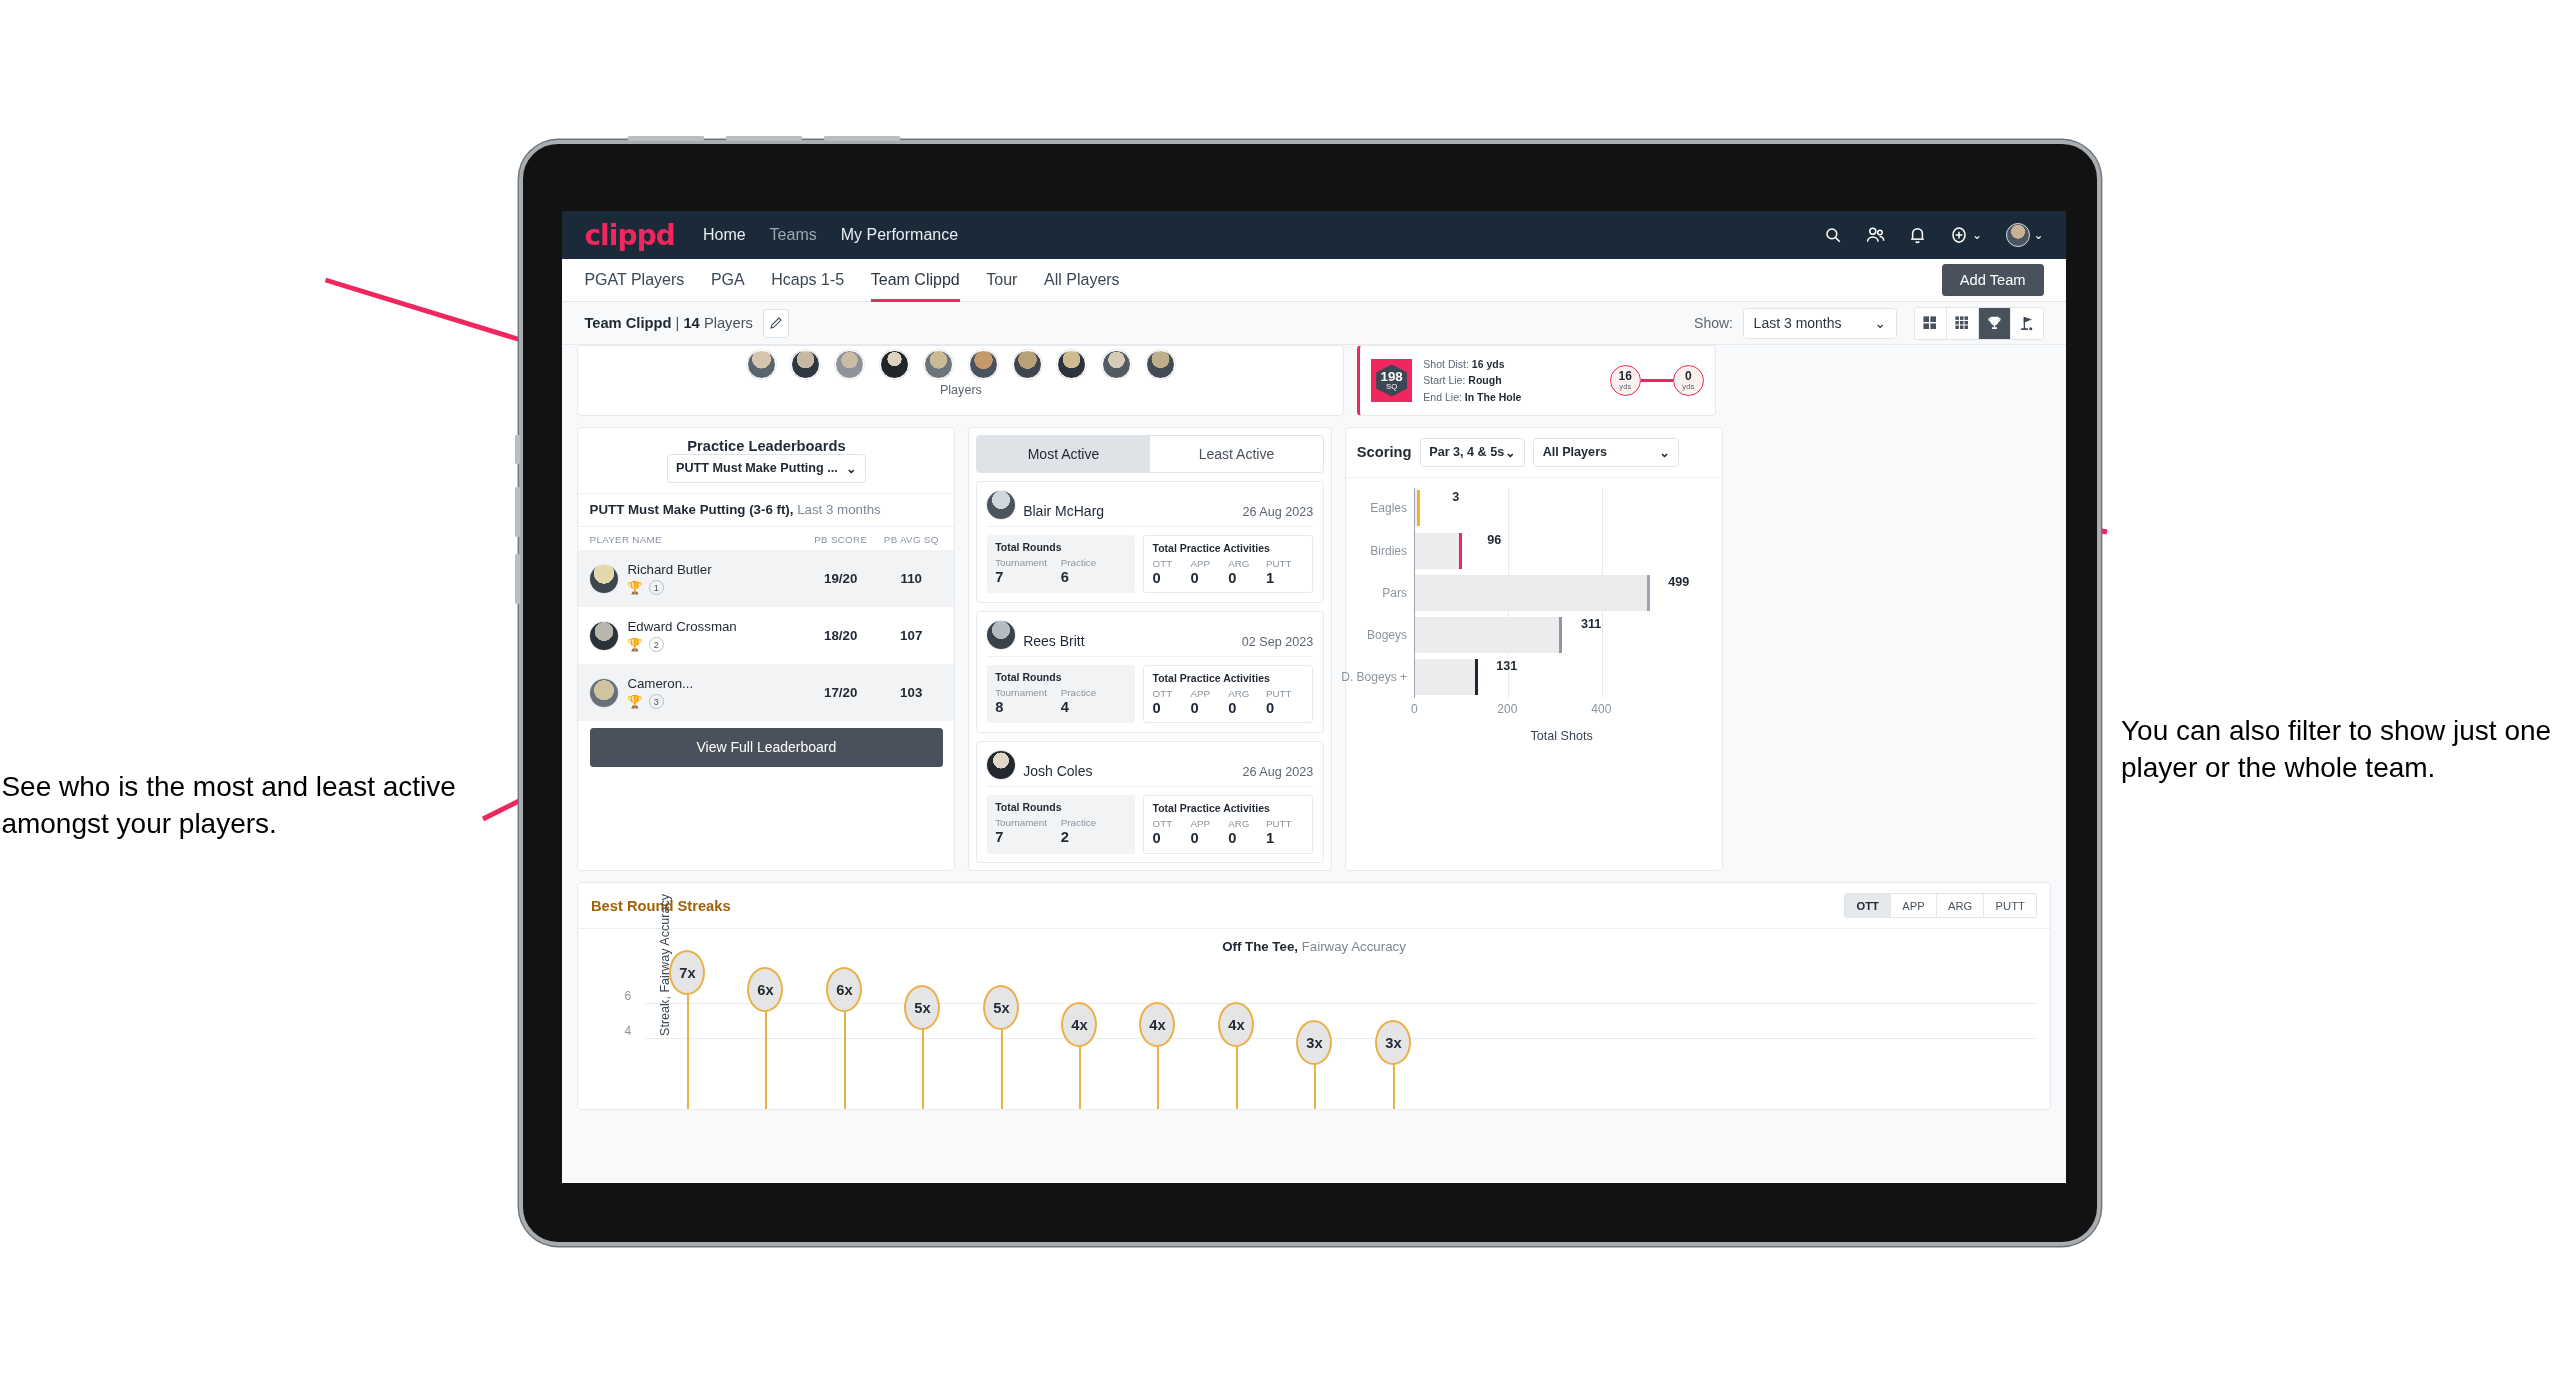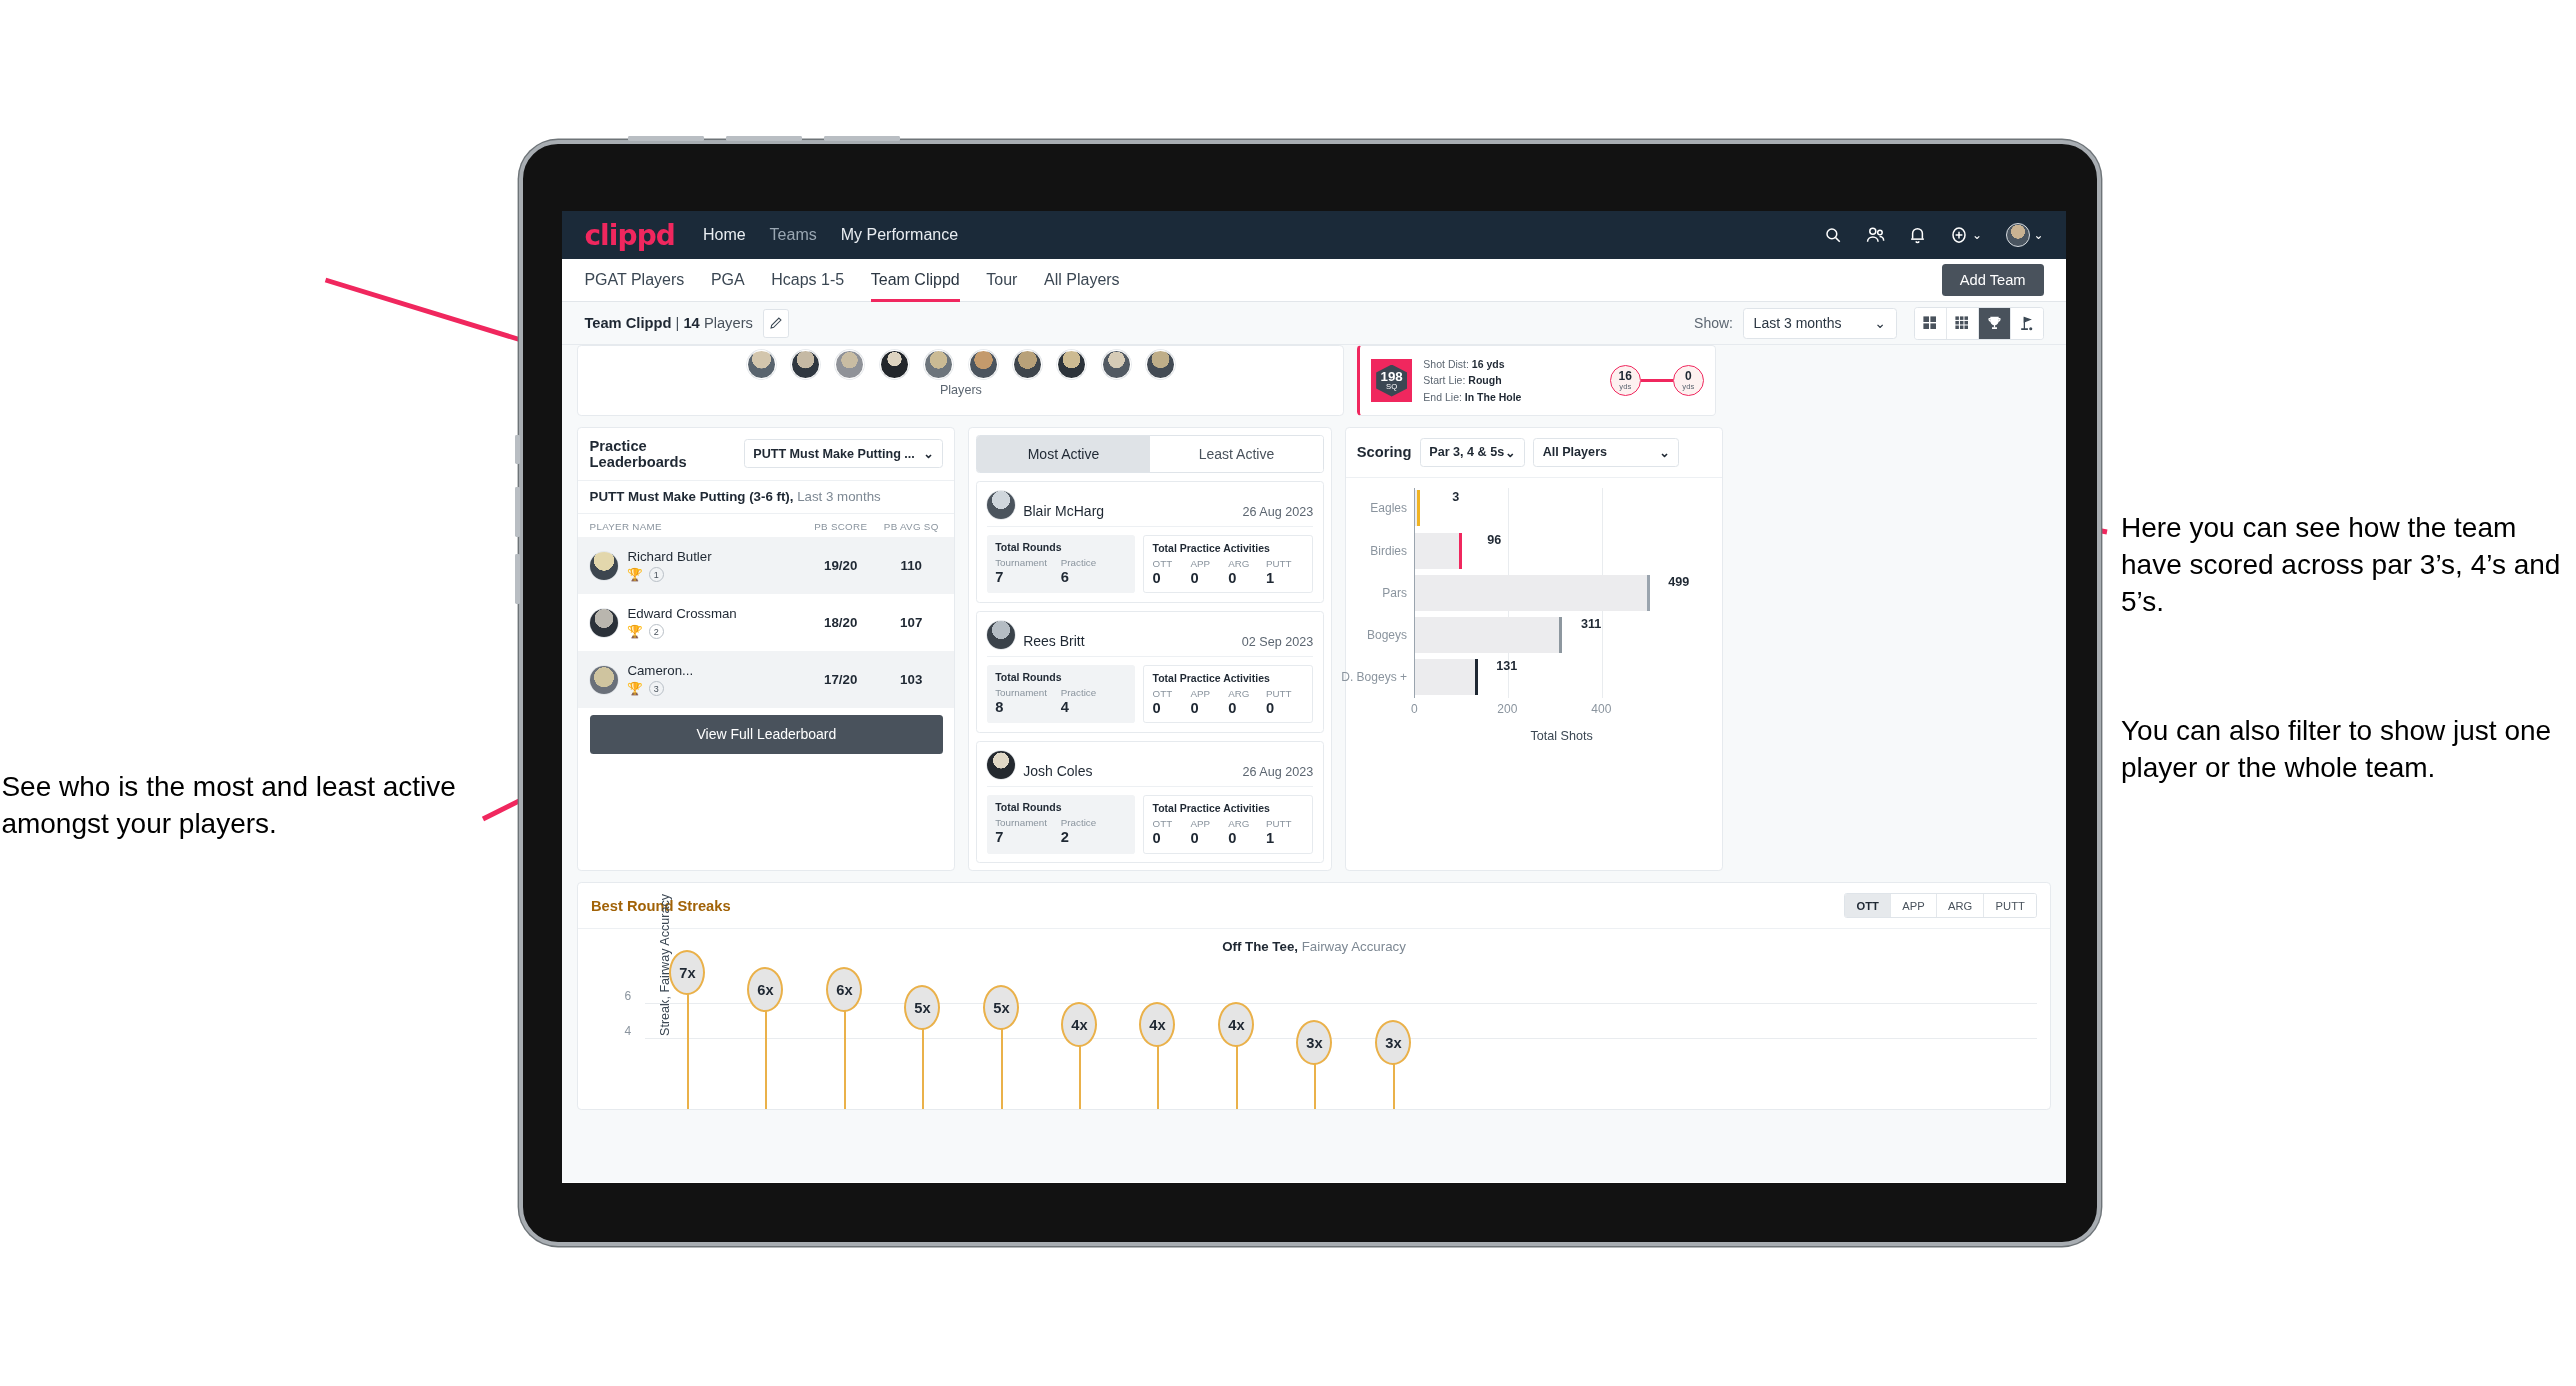--- a/index.html
+++ b/index.html
@@ -133,21 +133,21 @@
     display: flex; flex-direction: column; align-items: center; justify-content: center; line-height: 1.05;
   }
   .dcirc .n { font-size: 12px; font-weight: 700; color: #1f2833; }
   .dcirc .u { font-size: 7.7px; color: #5c6671; }
   .dline { width: 32px; height: 2.1px; background: #f0275e; }
 
   .row2 { display: flex; gap: 12.6px; margin-top: 11.2px; }
 
   
   .lbcard { width: 378px; }
-  .lbhead { display: flex; align-items: center; justify-content: space-between; padding: 9.8px 11.2px; border-bottom: 0.7px solid #edf0f3; }
+  .lbhead { display: flex; align-items: center; justify-content: space-between; padding: 9.8px 11.2px; border-bottom: 0.7px solid #edf0f3; flex-direction: column; }
   .lbtitle { font-size: 14.7px; font-weight: 700; color: #1f2833; }
   .drillsel {
     border: 0.7px solid #dfe4e9; border-radius: 3.5px; height: 29px; display: flex; align-items: center;
     padding: 0 8.4px; gap: 8.4px; font-size: 12.6px; color: #1f2833; font-weight: 700; cursor: pointer; white-space: nowrap;
   }
   .lbsub { padding: 8.4px 11.2px; font-size: 13.3px; color: #7d8893; border-bottom: 0.7px solid #edf0f3; }
   .lbsub b { color: #1f2833; }
   .lbcols { display: flex; padding: 7px 11.2px 5.6px; font-size: 9.8px; color: #8a949e; letter-spacing: 0.3px; }
   .c-name { flex: 1; }
   .c-sc { width: 77px; text-align: center; }
@@ -235,21 +235,20 @@
     display: flex; align-items: center; justify-content: center;
     font-size: 14.7px; font-weight: 700; color: #1f2833;
   }
 </style>
 </head>
 <body>
 
 <div class="stage">
 
   <div class="anno anno-bl">See who is the most and least active amongst your players.</div>
-  <div class="anno anno-r1">Here you can see how the team have scored across par 3’s, 4’s and 5’s.</div>
   <div class="anno anno-r2">You can also filter to show just one player or the whole team.</div>
 
   <svg class="arrow-svg" viewBox="0 0 3680 1980" width="2576" height="1386">
     <defs>
       <marker id="ah" markerWidth="9" markerHeight="9" refX="7" refY="4.5" orient="auto">
         <path d="M0,0 L9,4.5 L0,9 z" fill="#f0275e"></path>
       </marker>
     </defs>
     <line x1="465" y1="400" x2="1280" y2="650" stroke="#f0275e" stroke-width="7" marker-end="url(#ah)"></line>
     <line x1="690" y1="1170" x2="1630" y2="700" stroke="#f0275e" stroke-width="7" marker-end="url(#ah)"></line>

